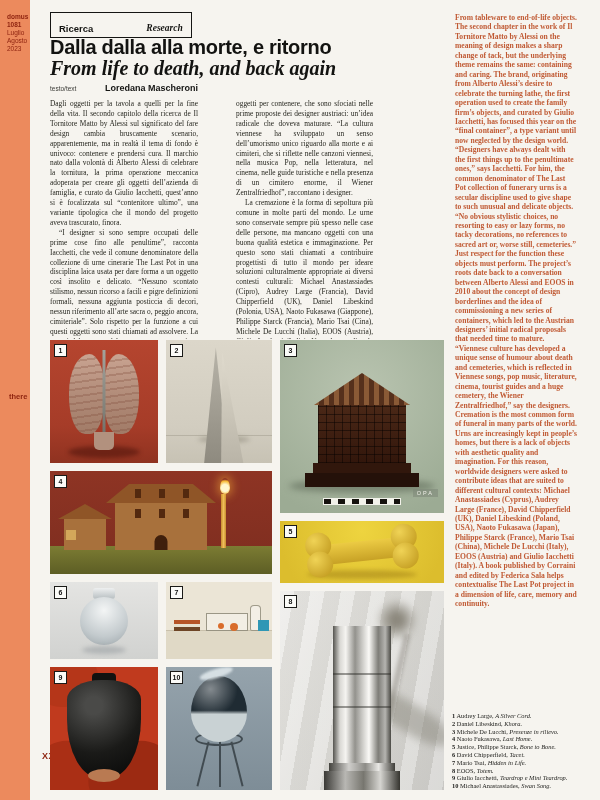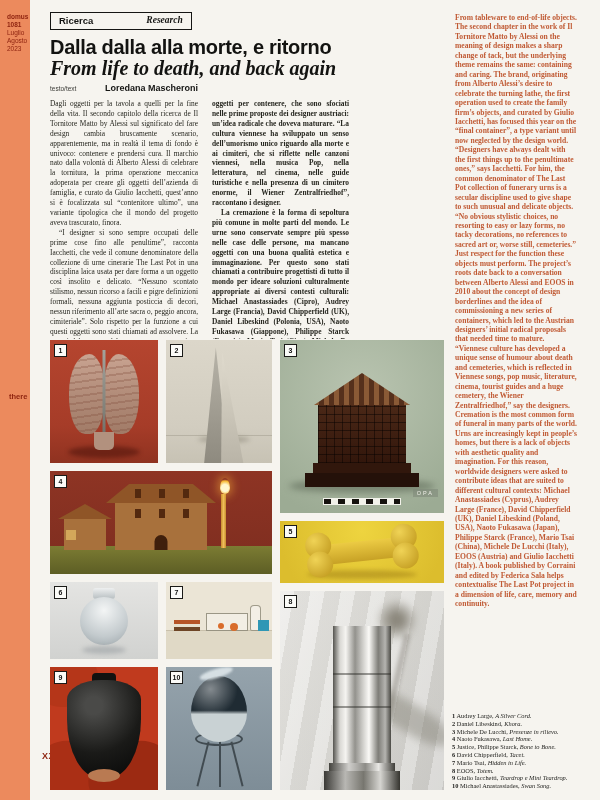--- a/index.html
+++ b/index.html
@@ -7,33 +7,33 @@
   .page{position:absolute;inset:0;background:#f6f4ef;}
 
   
   .sidebar{position:absolute;left:0;top:0;width:30px;height:800px;background:#ec8a5d;}
   .issue{position:absolute;left:7px;top:13px;color:#8f2410;font-size:6.5px;line-height:8px;}
   .issue .b{font-weight:bold;}
   .section-word{position:absolute;left:9px;top:392px;color:#8f2410;font-weight:bold;font-size:7.5px;}
   .folio{position:absolute;left:6px;top:751px;color:#8f2410;font-weight:bold;font-size:9px;letter-spacing:.4px;margin-left:36px;}
 
   
-  .kicker{position:absolute;left:50px;top:12px;border:1.5px solid #151513;padding:2px 8px 3px;display:inline-flex;gap:5px;background:#f6f4ef;}
+  .kicker{position:absolute;left:50px;top:12px;border:1.5px solid #151513;padding:10px 8px 3px;display:inline-flex;gap:5px;background:#f6f4ef;}
   .kicker .it{font-weight:bold;font-size:9.5px;color:#151513;}
   .kicker .en{font-weight:bold;font-style:italic;font-size:9.5px;color:#151513;font-family:"Liberation Serif",serif;margin-left:48px;}
   .title-it{position:absolute;left:50px;top:36px;font-size:20px;font-weight:bold;color:#131311;letter-spacing:-.3px;}
   .title-en{position:absolute;left:50px;top:57px;font-size:20px;font-weight:bold;font-style:italic;color:#131311;font-family:"Liberation Serif",serif;}
   .byline{position:absolute;left:50px;top:85px;font-size:6.5px;color:#3a3a36;}
   .byline-name{position:absolute;left:105px;top:83px;font-size:9px;font-weight:bold;color:#151513;}
 
   
   .colit{position:absolute;top:99px;width:148px;height:240px;overflow:hidden;
     font-family:"Liberation Serif",serif;font-size:7.4px;line-height:9.9px;color:#26261f;text-align:justify;}
   .col1{left:50px;}
-  .col2{left:212px;width:137px;font-weight:bold;}
+  .col2{left:236px;width:137px;}
   .colit p{margin:0;}
   .colit p.ind{text-indent:9px;}
 
   .english{position:absolute;left:455px;top:13px;width:122px;height:652px;overflow:hidden;
     font-family:"Liberation Serif",serif;font-weight:bold;font-size:7.6px;line-height:9.45px;color:#c05a34;}
   .english p{margin:0;}
 
   
   .captions{position:absolute;left:452px;top:712px;width:146px;font-family:"Liberation Serif",serif;
     font-size:6.4px;line-height:7.8px;color:#1d1d1a;}

